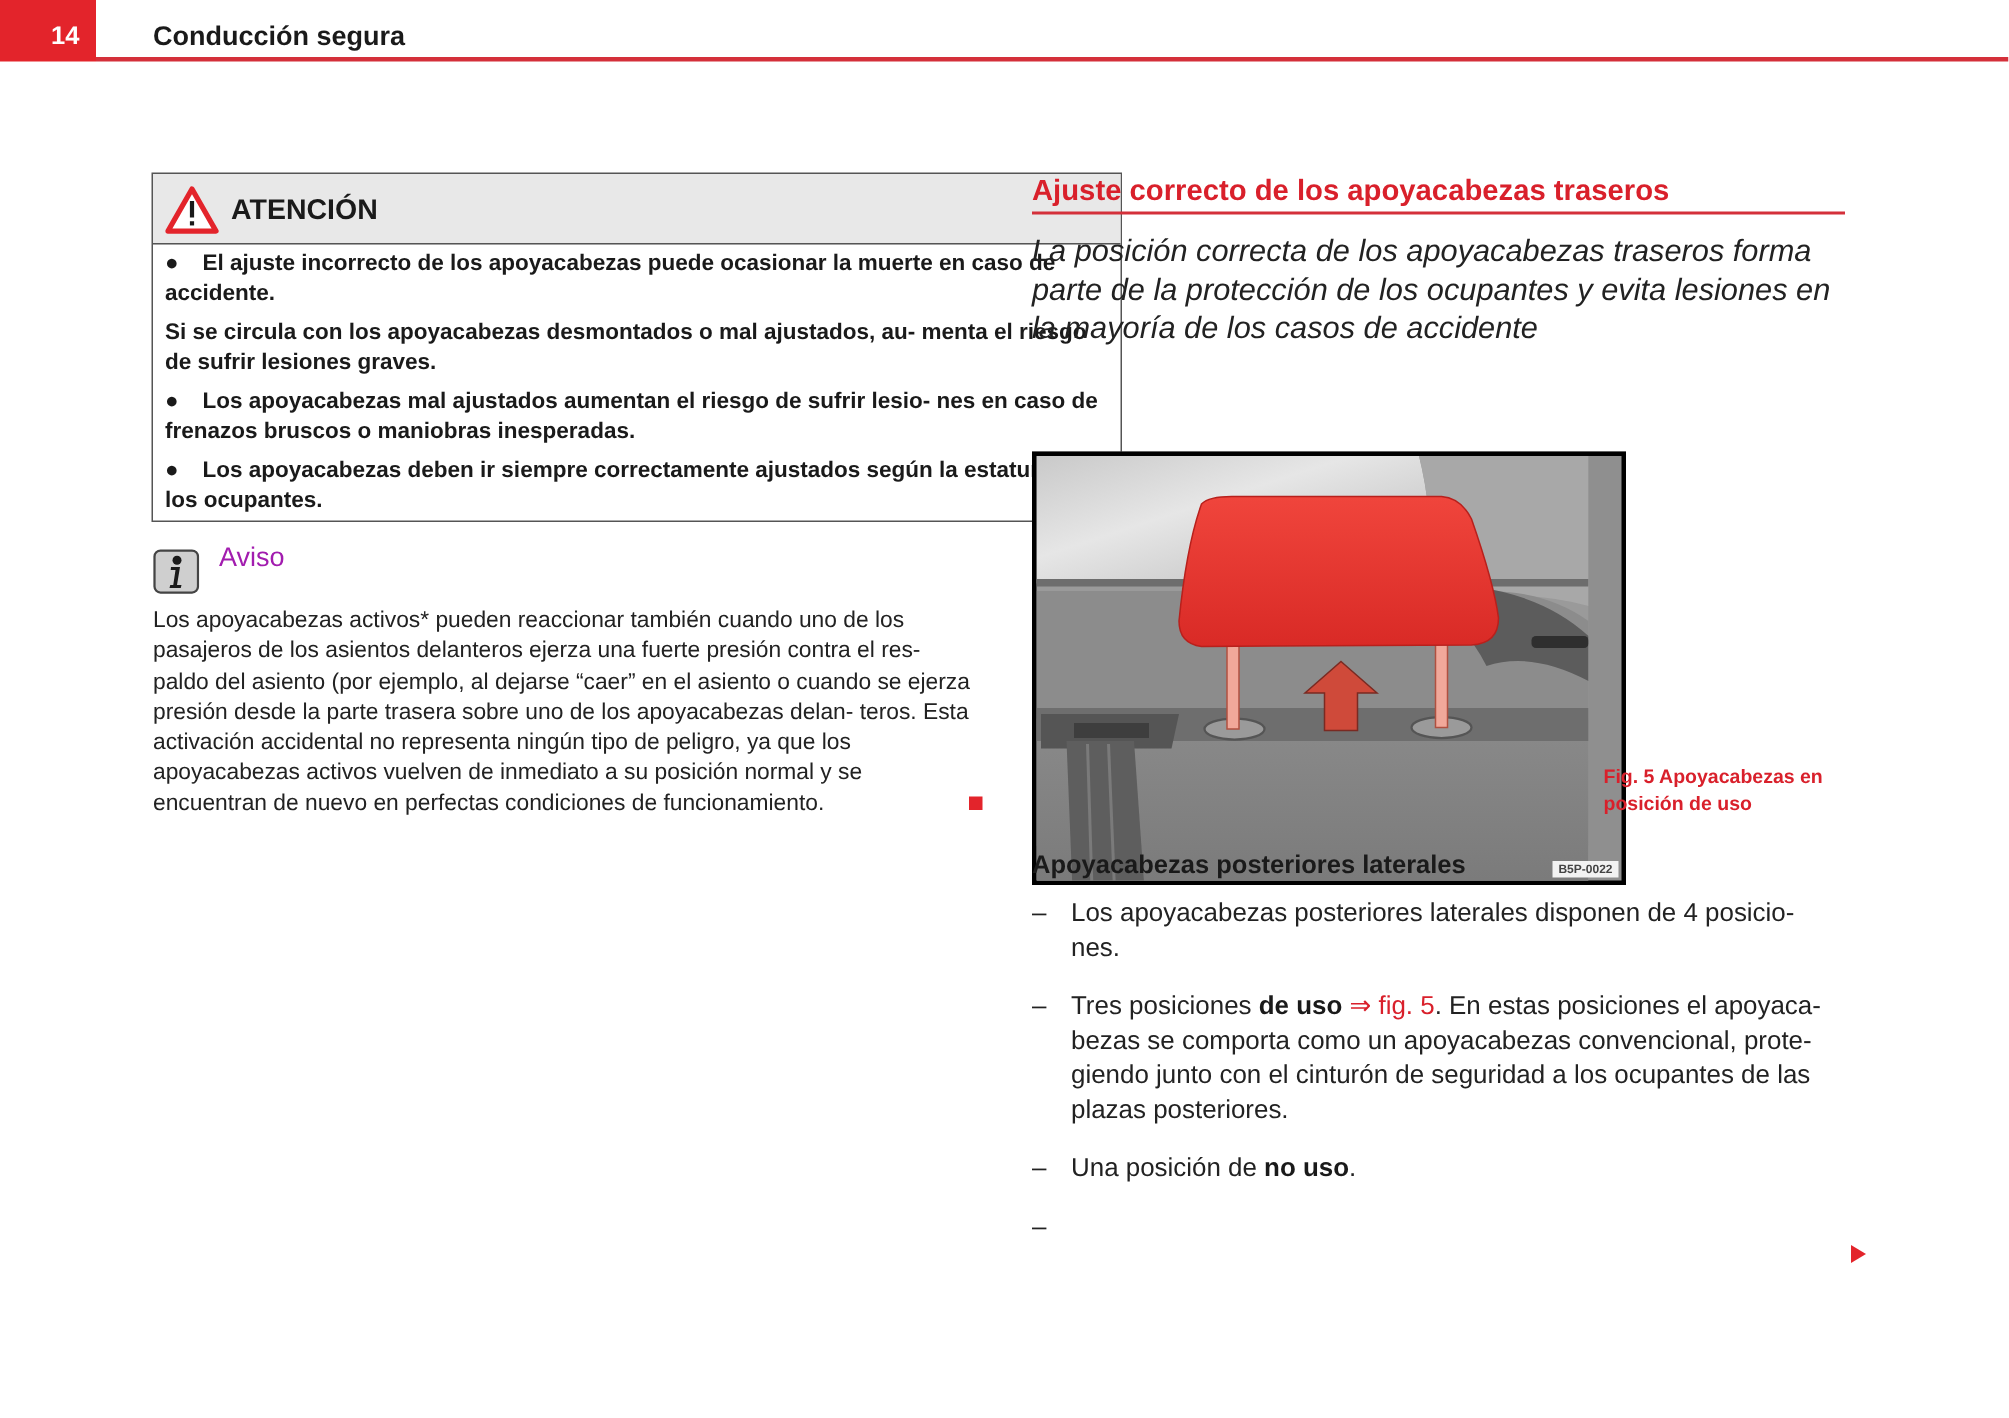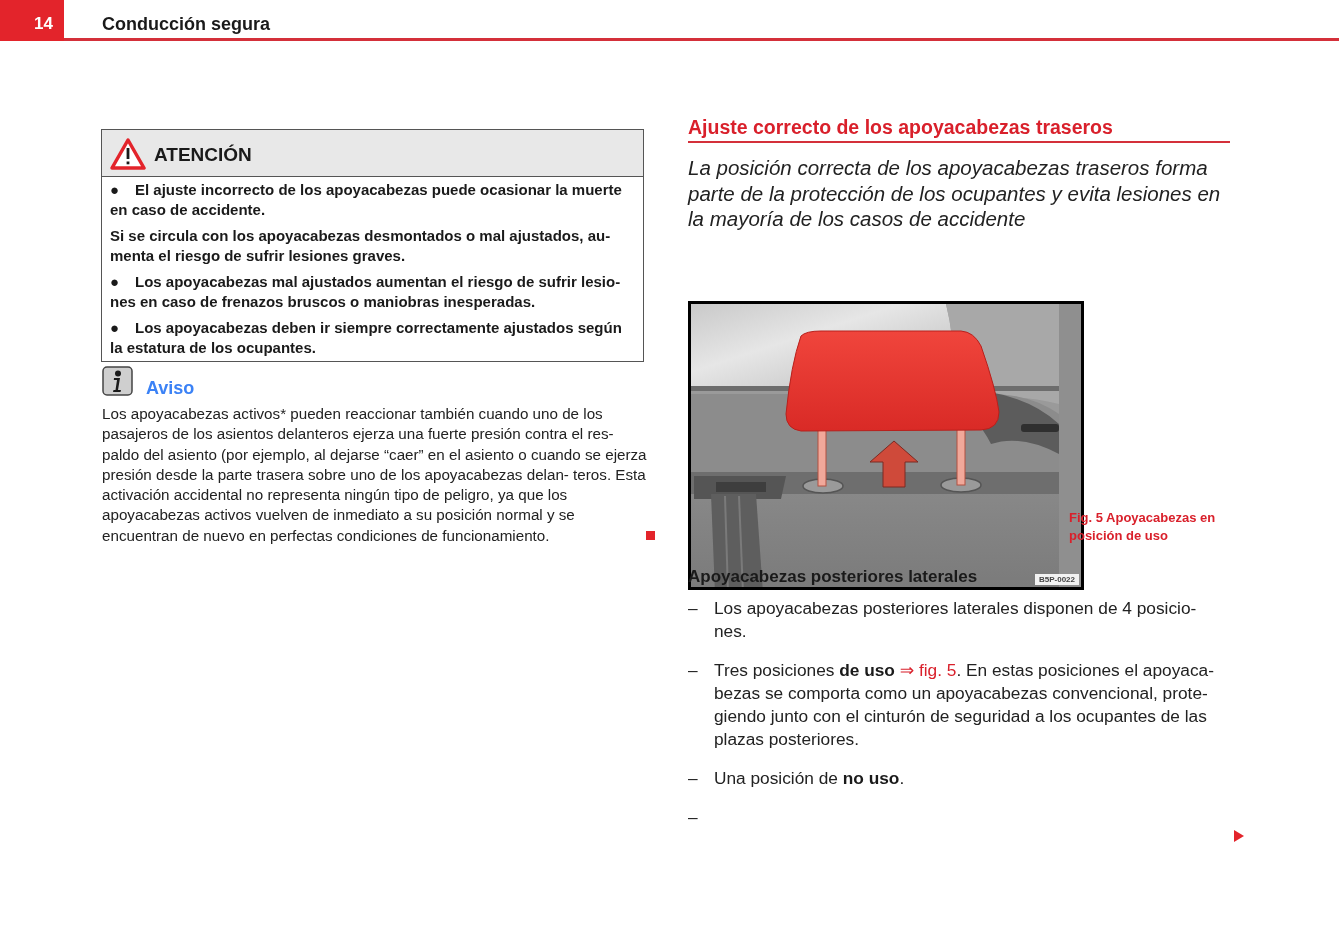--- a/index.html
+++ b/index.html
@@ -6,31 +6,31 @@
   html, body { width: 1339px; height: 945px; background: #ffffff; overflow: hidden; }
   body { font-family: "Liberation Sans", sans-serif; color: #1a1a1a; position: relative; }
 
   
   .page-num-box { position: absolute; left: 0; top: 0; width: 64px; height: 41px; background: #e3242b; }
   .page-num { position: absolute; left: 34px; top: 14px; font-weight: bold; font-size: 17px; color: #ffffff; }
   .header-title { position: absolute; left: 102px; top: 14px; font-weight: bold; font-size: 18px; color: #1a1a1a; }
   .header-rule { position: absolute; left: 64px; top: 38px; width: 1275px; height: 3px; background: #d4303a; }
 
   
-  .warn-box { position: absolute; left: 101px; top: 129px; width: 543px; height: 233px; border: 1px solid #555; }
+  .warn-box { position: absolute; left: 101px; top: 115px; width: 647px; height: 233px; border: 1px solid #555; }
   .warn-head { height: 47px; background: #e8e8e8; border-bottom: 1px solid #555; position: relative; }
   .warn-icon { position: absolute; left: 8px; top: 8px; width: 36px; height: 32px; }
   .warn-title { position: absolute; left: 52px; top: 14px; font-weight: bold; font-size: 19px; color: #1a1a1a; }
   .warn-body { padding: 3px 8px 0 8px; font-weight: bold; font-size: 15px; line-height: 20px; color: #1a1a1a; }
   .warn-body p { margin-bottom: 6px; }
   .warn-body .bul { display: inline-block; width: 25px; }
 
   
   .info-icon { position: absolute; left: 102px; top: 366px; width: 31px; height: 30px; }
-  .aviso-title { position: absolute; left: 146px; top: 378px; font-weight: bold; font-size: 18px; color: #3b82f6; }
+  .aviso-title { position: absolute; left: 146px; top: 361px; font-weight: normal; font-size: 18px; color: #a21caf; }
   .aviso-text { position: absolute; left: 102px; top: 404px; width: 545px; font-size: 15.2px; line-height: 20.3px; color: #222; }
   .end-square { position: absolute; left: 646px; top: 531px; width: 9px; height: 9px; background: #e3242b; }
 
   
   .sec-title { position: absolute; left: 688px; top: 116px; font-weight: bold; font-size: 19.5px; color: #d9202b; }
   .sec-rule { position: absolute; left: 688px; top: 141px; width: 542px; height: 2px; background: #d4303a; }
   .sec-intro { position: absolute; left: 688px; top: 155px; width: 545px; font-style: italic; font-size: 20.5px; line-height: 25.5px; color: #222; }
 
   .figure { position: absolute; left: 688px; top: 253px; width: 396px; height: 289px; border: 3px solid #000000; overflow: hidden; background: #8f8f8f; margin-top: 48px; }
   .fig-code { position: absolute; right: 2px; bottom: 2px; background: #f2f2f2; font-size: 8px; color: #444; padding: 1px 4px; font-family: "Liberation Sans", sans-serif; font-weight: bold; }

